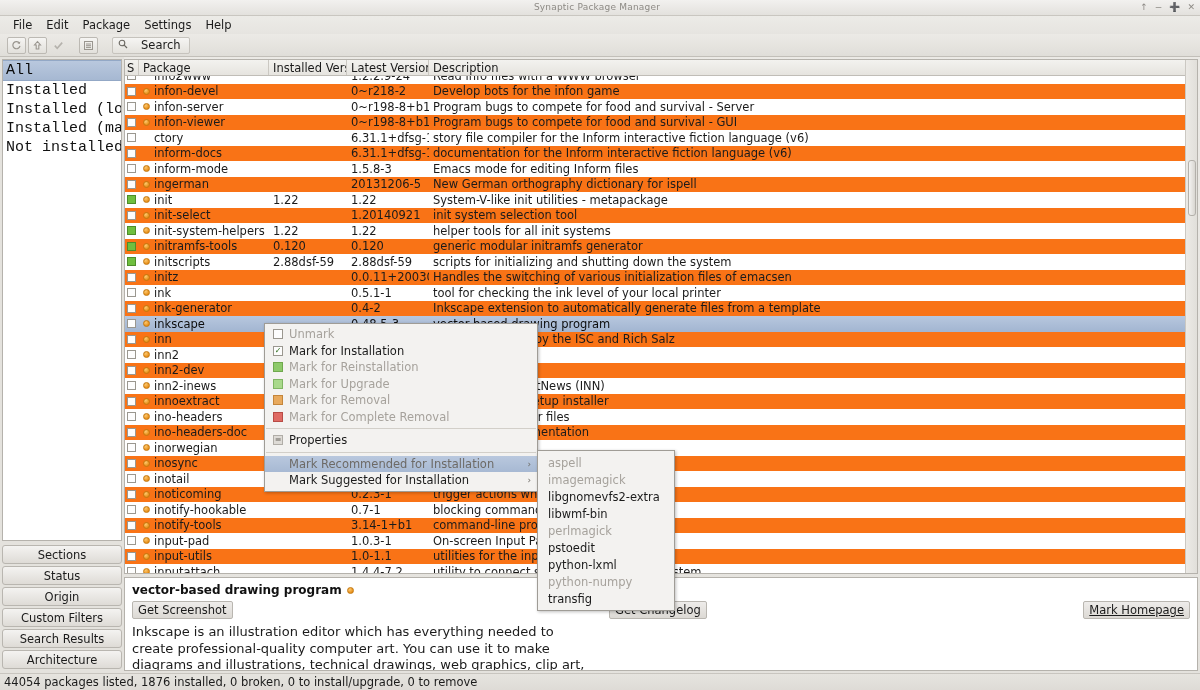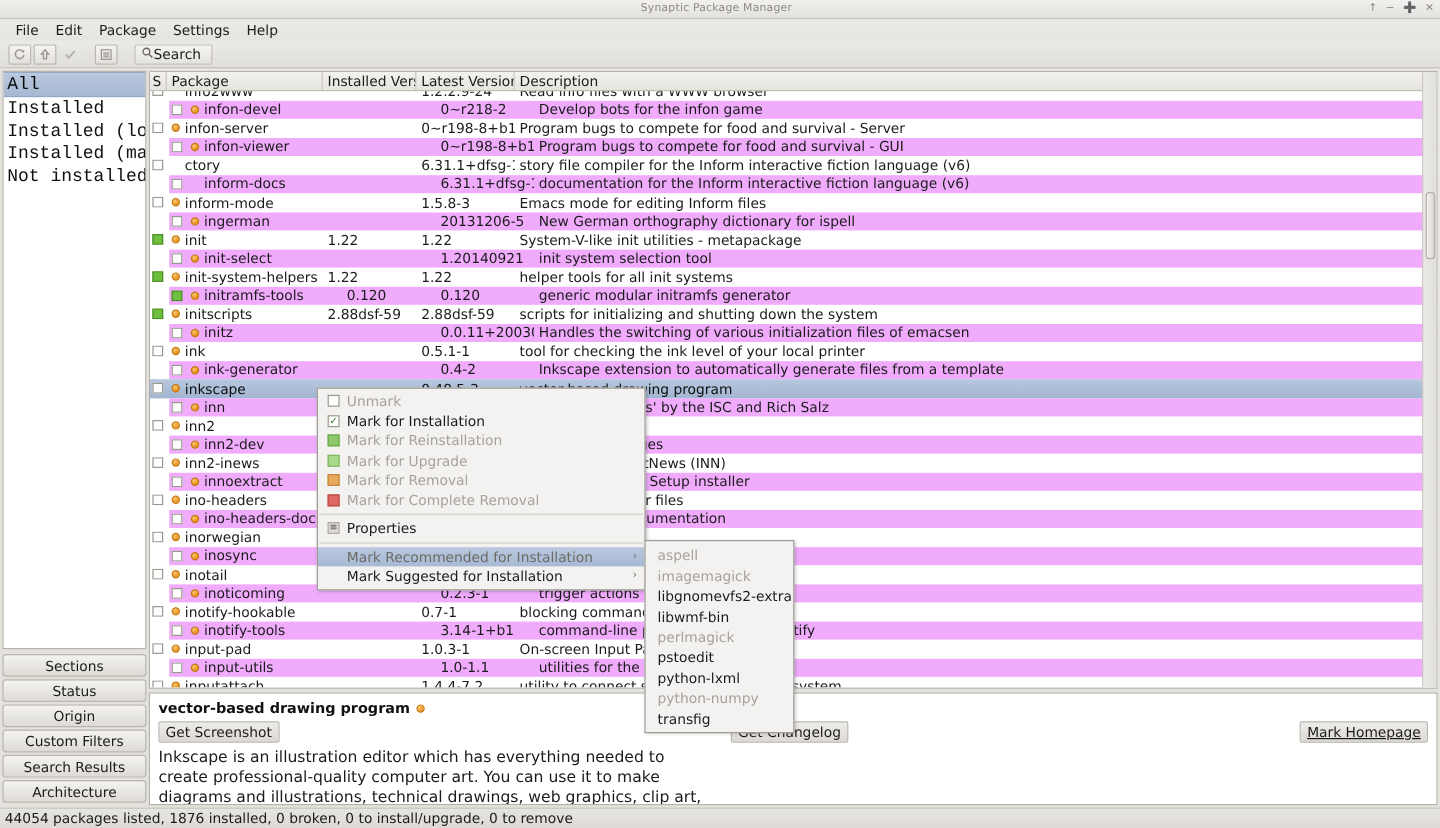--- a/index.html
+++ b/index.html
@@ -71,21 +71,21 @@
     border-radius: 2px;
     background: linear-gradient(#f6f5f3, #e2e0db);
     display: flex; align-items: center; justify-content: center;
     color: #9a968f;
   }
   .tb-btn.plain { border-color: transparent; background: transparent; }
   .tb-sep { width: 7px; }
   .tb-search {
     margin-left: 12px;
     height: 17px;
-    display: flex; align-items: flex-start; gap: 0;
+    display: flex; align-items: flex-start; gap: 13px;
     padding: 0 8px 0 5px;
     border: 1px solid #c6c3bd; border-radius: 2px;
     background: linear-gradient(#f6f5f3, #e4e2dd);
     font-size: 11.5px; color: #1b1b1b;
   }
 
   
   .body {
     flex: 1 1 auto;
     display: flex;
@@ -164,21 +164,21 @@
   .th.c-pkg { width: 130px; }
   .th.c-iv  { width: 78px; }
   .th.c-lv  { width: 82px; }
   .th.c-desc{ flex: 1 1 auto; border-right: none; }
 
   .tbody { flex: 1 1 auto; overflow: hidden; position: relative; }
   .row {
     display: flex; height: 15.5px; align-items: center;
     font-size: 11.5px; color: #1b1b1b;
   }
-  .row.alt { background: #f0abfc; margin-left: 16px; }
+  .row.alt { background: #f97316; }
   .row.sel {
     background: linear-gradient(#b7c7de, #a2b5d1);
     color: #0d0d0d;
   }
   .cell { padding: 0 4px; overflow: hidden; white-space: nowrap; }
   .c-s   { width: 14px; padding-left: 2px; display:flex; align-items:center; gap:0; }
   .c-pkg { width: 130px; display: flex; align-items: center; gap: 4px; }
   .c-iv  { width: 78px; }
   .c-lv  { width: 82px; }
   .c-desc{ flex: 1 1 auto; }
@@ -284,21 +284,21 @@
   .mkbox.green2 { background: #a9d98b; border-color: #80b563; }
   .mkbox.orange { background: #e8a95c; border-color: #c4853a; }
   .mkbox.red    { background: #df6a63; border-color: #b84b45; }
   .mkbox.grey   { background: #dedbd6; border-color: #b0ada7; color:#6b6862; }
   .mkbox.empty  { background: #fdfdfd; }
 
   
   .submenu {
     position: absolute;
     left: 537px; top: 450px;
-    width: 125px;
+    width: 138px;
     background: #f3f2f0;
     border: 1px solid #9f9c96;
     box-shadow: 1px 1px 3px rgba(0,0,0,.25);
     padding: 3px 0;
     z-index: 60;
     text-align: right;
   }
   .subitem {
     height: 17px; padding: 0 10px;
     display: flex; align-items: center;

